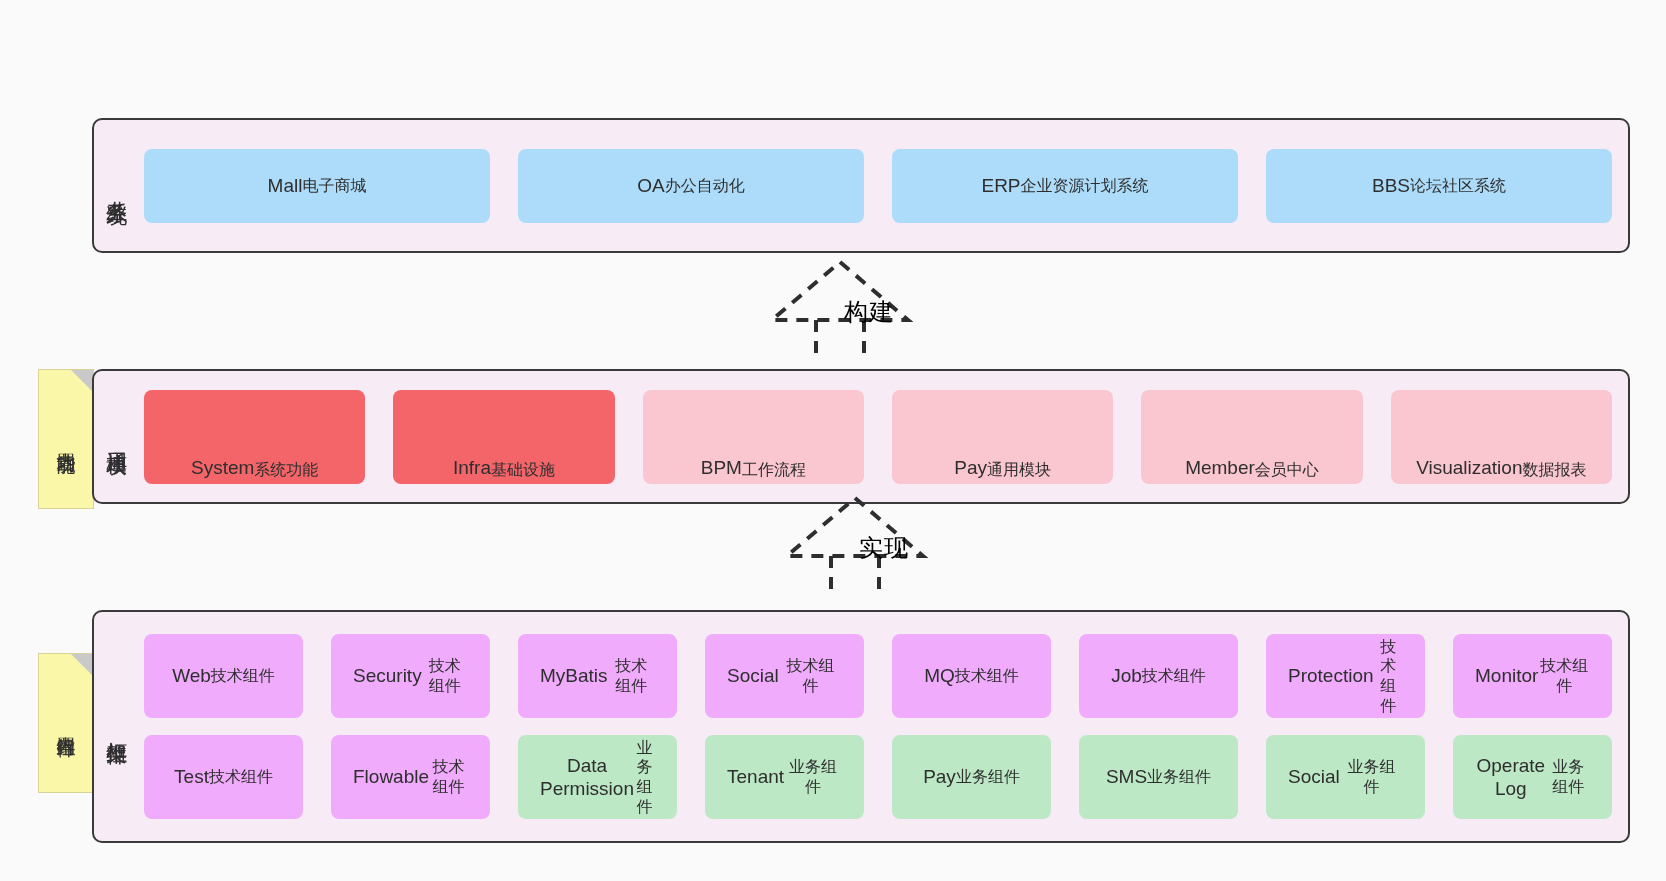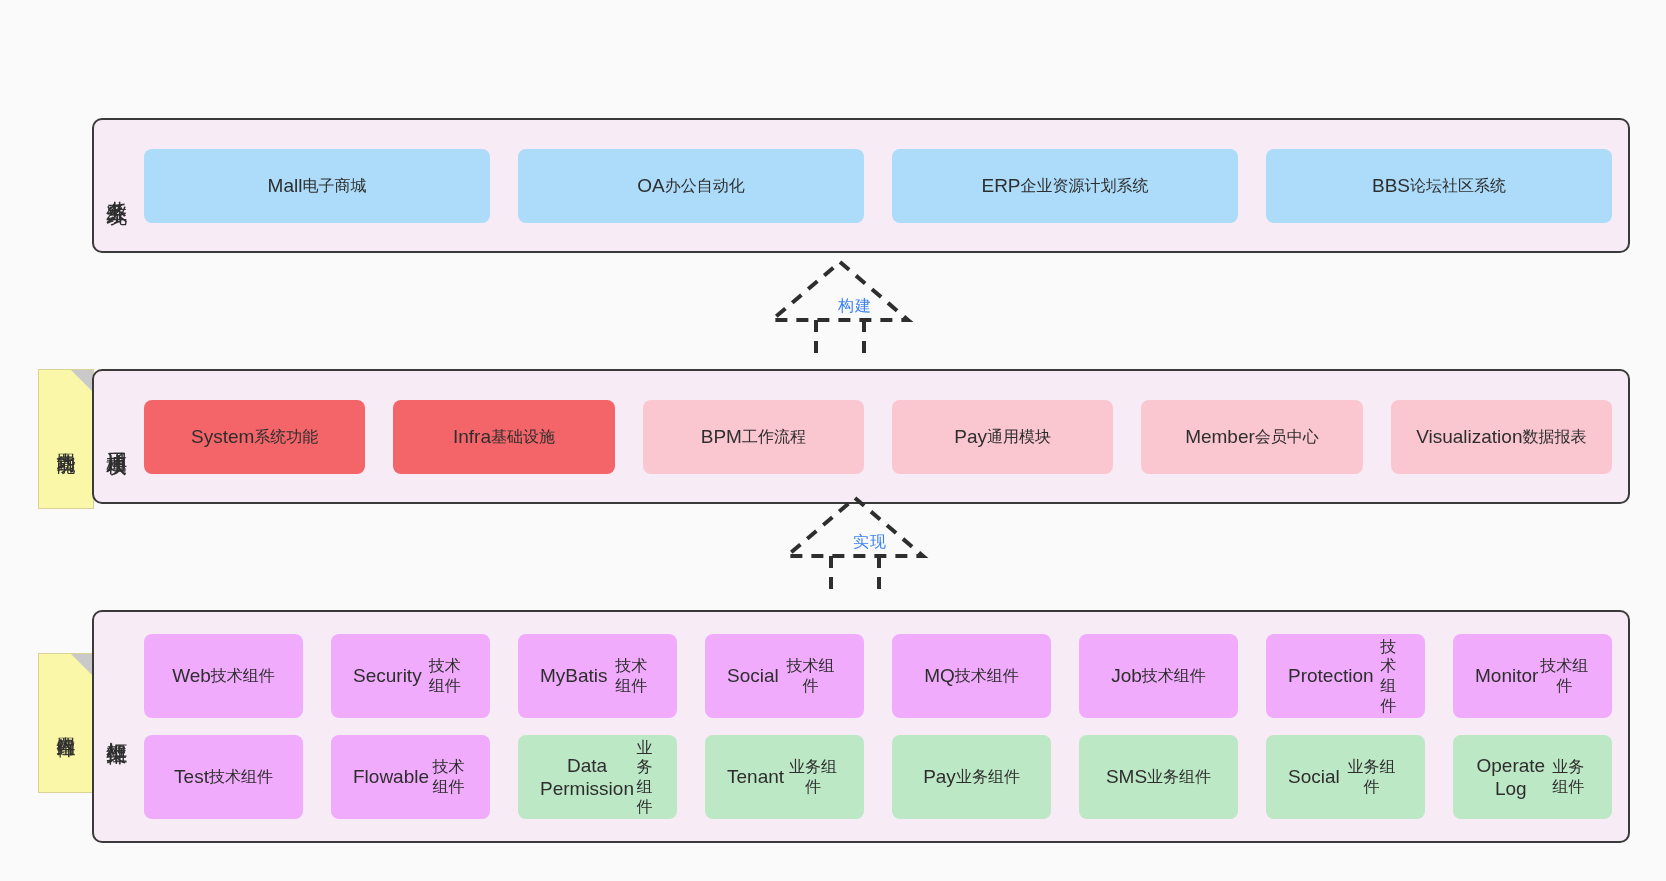--- a/index.html
+++ b/index.html
@@ -92,21 +92,21 @@
 
   
   #layer-business {
     left: 92px;  top: 118px;  width: 1538px; height: 135px;
   }
   #layer-business .cell { height: 74px; }
 
   #layer-common {
     left: 92px;  top: 369px;  width: 1538px; height: 135px;
   }
-  #layer-common .cell { height: 74px; }
+  #layer-common .cell { height: 94px; align-items: flex-end; }
 
   #layer-framework {
     left: 92px;  top: 610px;  width: 1538px; height: 233px;
   }
   #layer-framework .cell { height: 84px; }
 
   
   .sticky {
     position: absolute;
     width: 56px;
@@ -136,24 +136,24 @@
 
   
   .arrow {
     position: absolute;
     width: 180px;
     height: 100px;
   }
   .arrow svg { display: block; width: 180px; height: 100px; }
   .arrow .arrow-label {
     position: absolute;
-    left: 78px;
+    left: 84px;
     top: 40px;
-    font-size: 16px;
-    color: #3b82f6;
+    font-size: 24px;
+    color: #000000;
     background: transparent;
     white-space: nowrap;
     letter-spacing: 1px;
   }
   #arrow-build   { left: 760px; top: 256px; }
   #arrow-impl    { left: 775px; top: 492px; }
 </style>
 </head>
 <body>
 

